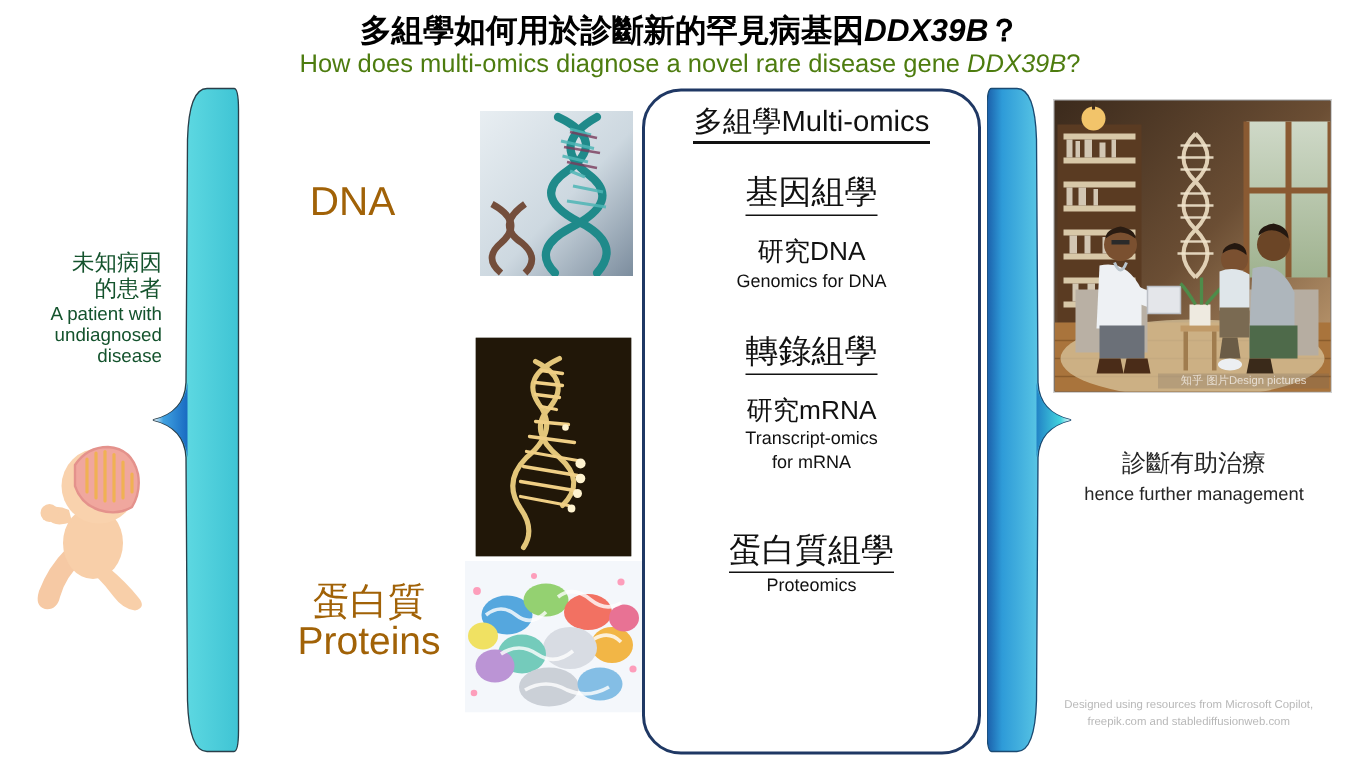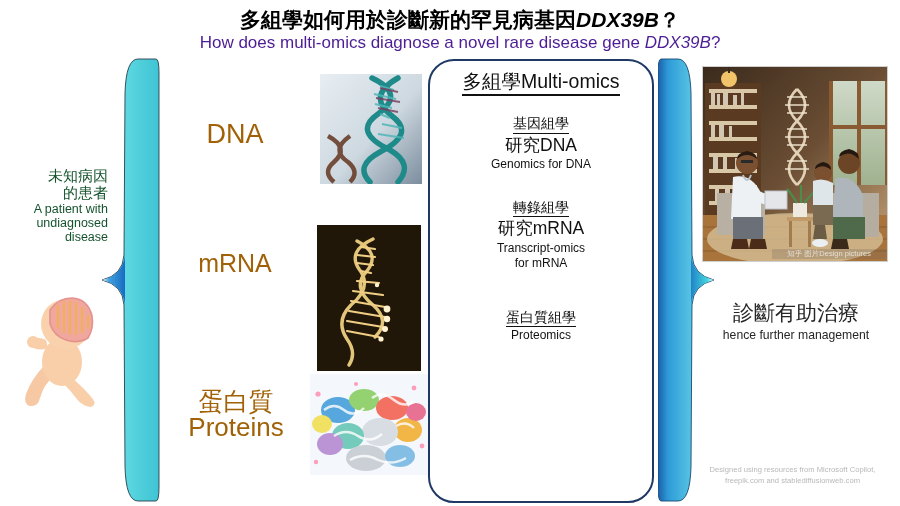--- a/index.html
+++ b/index.html
@@ -15,21 +15,21 @@
   #title-zh {
     position: absolute; left: 150px; top: 6px; width: 620px;
     text-align: center;
     font-size: 21px; font-weight: bold; color: #000;
     letter-spacing: 0px; white-space: nowrap;
   }
   #title-zh .gene { font-style: italic; }
   #title-en {
     position: absolute; left: 130px; top: 33px; width: 660px;
     text-align: center;
-    font-size: 17px; color: #4c1d95; white-space: nowrap;
+    font-size: 17px; color: #4d7c0f; white-space: nowrap;
   }
   #title-en .gene { font-style: italic; }
 
   
   .bracket { position: absolute; }
   #bracket-left { left: 100px; top: 57px; width: 60px; height: 446px; }
   #bracket-right { left: 658px; top: 57px; width: 58px; height: 446px; }
 
   
   #left-caption {
@@ -42,21 +42,21 @@
   
   #baby { position: absolute; left: 14px; top: 278px; width: 92px; height: 132px; }
 
   
   .omics-label {
     position: absolute; width: 160px; text-align: center;
     color: #a16207; line-height: 1.05;
   }
   #label-dna   { left: 155px; top: 120px; font-size: 27px; }
   #label-mrna  { left: 155px; top: 250px; font-size: 25px; }
-  #label-prot  { left: 156px; top: 388px; font-size: 26px; }
+  #label-prot  { left: 166px; top: 388px; font-size: 26px; }
   #label-prot .zh { display: block; font-size: 25px; }
   #label-prot .en { display: block; font-size: 26px; }
 
   
   .thumb { position: absolute; overflow: hidden; }
   #img-dna   { left: 320px; top: 74px;  width: 102px; height: 110px; }
   #img-mrna  { left: 317px; top: 225px; width: 104px; height: 146px; }
   #img-prot  { left: 310px; top: 374px; width: 118px; height: 101px; }
 
   
@@ -68,24 +68,24 @@
     z-index: 5;
   }
   #omics-card .card-inner { padding: 8px 6px 0 6px; text-align: center; color: #111; }
   .card-title {
     font-size: 19.5px; font-weight: normal;
     border-bottom: 2px solid #111; display: inline-block;
     padding-bottom: 1px; line-height: 1.25;
   }
   .omics-block { margin-top: 14px; }
   .omics-block .zh-head {
-    font-size: 14px; display: inline-block;
+    font-size: 22px; display: inline-block;
     border-bottom: 1.6px solid #111; padding-bottom: 0px; line-height: 1.3;
   }
-  .omics-block .zh-sub { font-size: 17.5px; line-height: 1.25; margin-top: 1px; }
+  .omics-block .zh-sub { font-size: 17.5px; line-height: 1.25; margin-top: 13px; }
   .omics-block .en-sub { font-size: 12px; line-height: 1.18; margin-top: 1px; }
   #block-genomics { margin-top: 18px; }
   #block-transcript { margin-top: 26px; }
   #block-proteomics { margin-top: 38px; }
 
   
   #photo {
     position: absolute; left: 702px; top: 66px; width: 186px; height: 196px;
     overflow: hidden; border: 1px solid #cfcfcf; background: #2a2018;
   }
@@ -94,21 +94,21 @@
     font-size: 7.5px; color: rgba(245,240,235,0.78);
     background: rgba(110,100,92,0.25);
     padding: 0 15px; white-space: nowrap; letter-spacing: 0px;
   }
 
   
   #right-caption {
     position: absolute; left: 696px; top: 300px; width: 200px;
     text-align: center; color: #262626; line-height: 1.22;
   }
-  #right-caption .zh { font-size: 21px; display: block; margin-bottom: 2px; }
+  #right-caption .zh { font-size: 16px; display: block; margin-bottom: 2px; }
   #right-caption .en { font-size: 12.2px; display: block; }
 
   
   #credits {
     position: absolute; left: 690px; top: 464px; width: 205px;
     text-align: center; font-size: 7.6px; color: #b8b8b8; line-height: 1.45;
   }
   #credits span { display: block; }
 </style>
 </head>
@@ -188,21 +188,20 @@
           <path d="M56 23 L56 56"></path>
         <path d="M62 25 L62 56"></path>
           <path d="M68 30 L68 54"></path>
           <path d="M74 38 L74 50"></path>
       </g>
       <path d="M36 32 Q44 20 58 20 Q74 21 78 38 Q80 50 74 60 Q64 66 52 62 Q40 58 36 46 Z" fill="none" stroke="#e4928c" stroke-width="1.6"></path>
     </g>
   </svg>
 
   <div class="omics-label" id="label-dna">DNA</div>
-  <div class="omics-label" id="label-mrna">mRNA</div>
   <div class="omics-label" id="label-prot">
     <span class="zh">蛋白質</span>
     <span class="en">Proteins</span>
   </div>
 
   <svg class="thumb" id="img-dna" viewBox="0 0 102 110">
     <defs>
       <linearGradient id="dnabg" x1="0" y1="0" x2="1" y2="1">
         <stop offset="0%" stop-color="#e8eef2"></stop>
         <stop offset="55%" stop-color="#cdd8e0"></stop>

